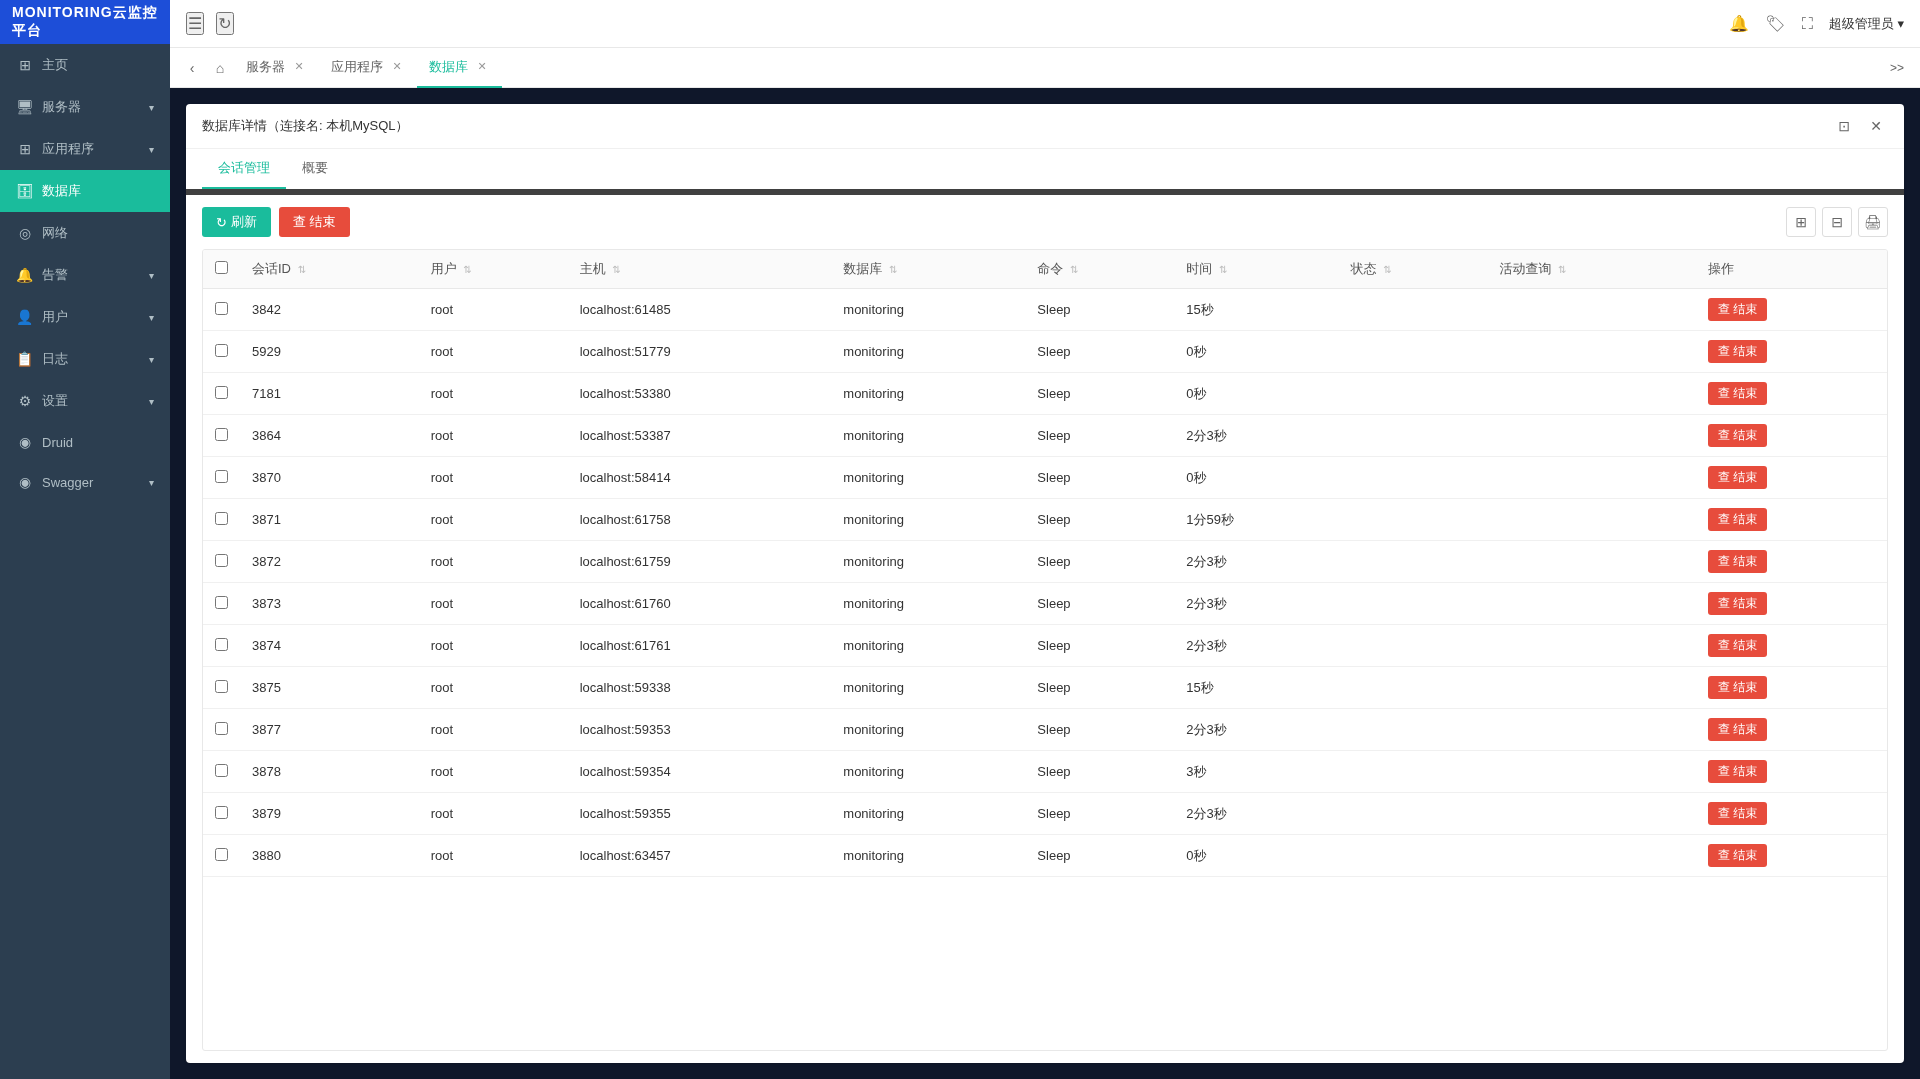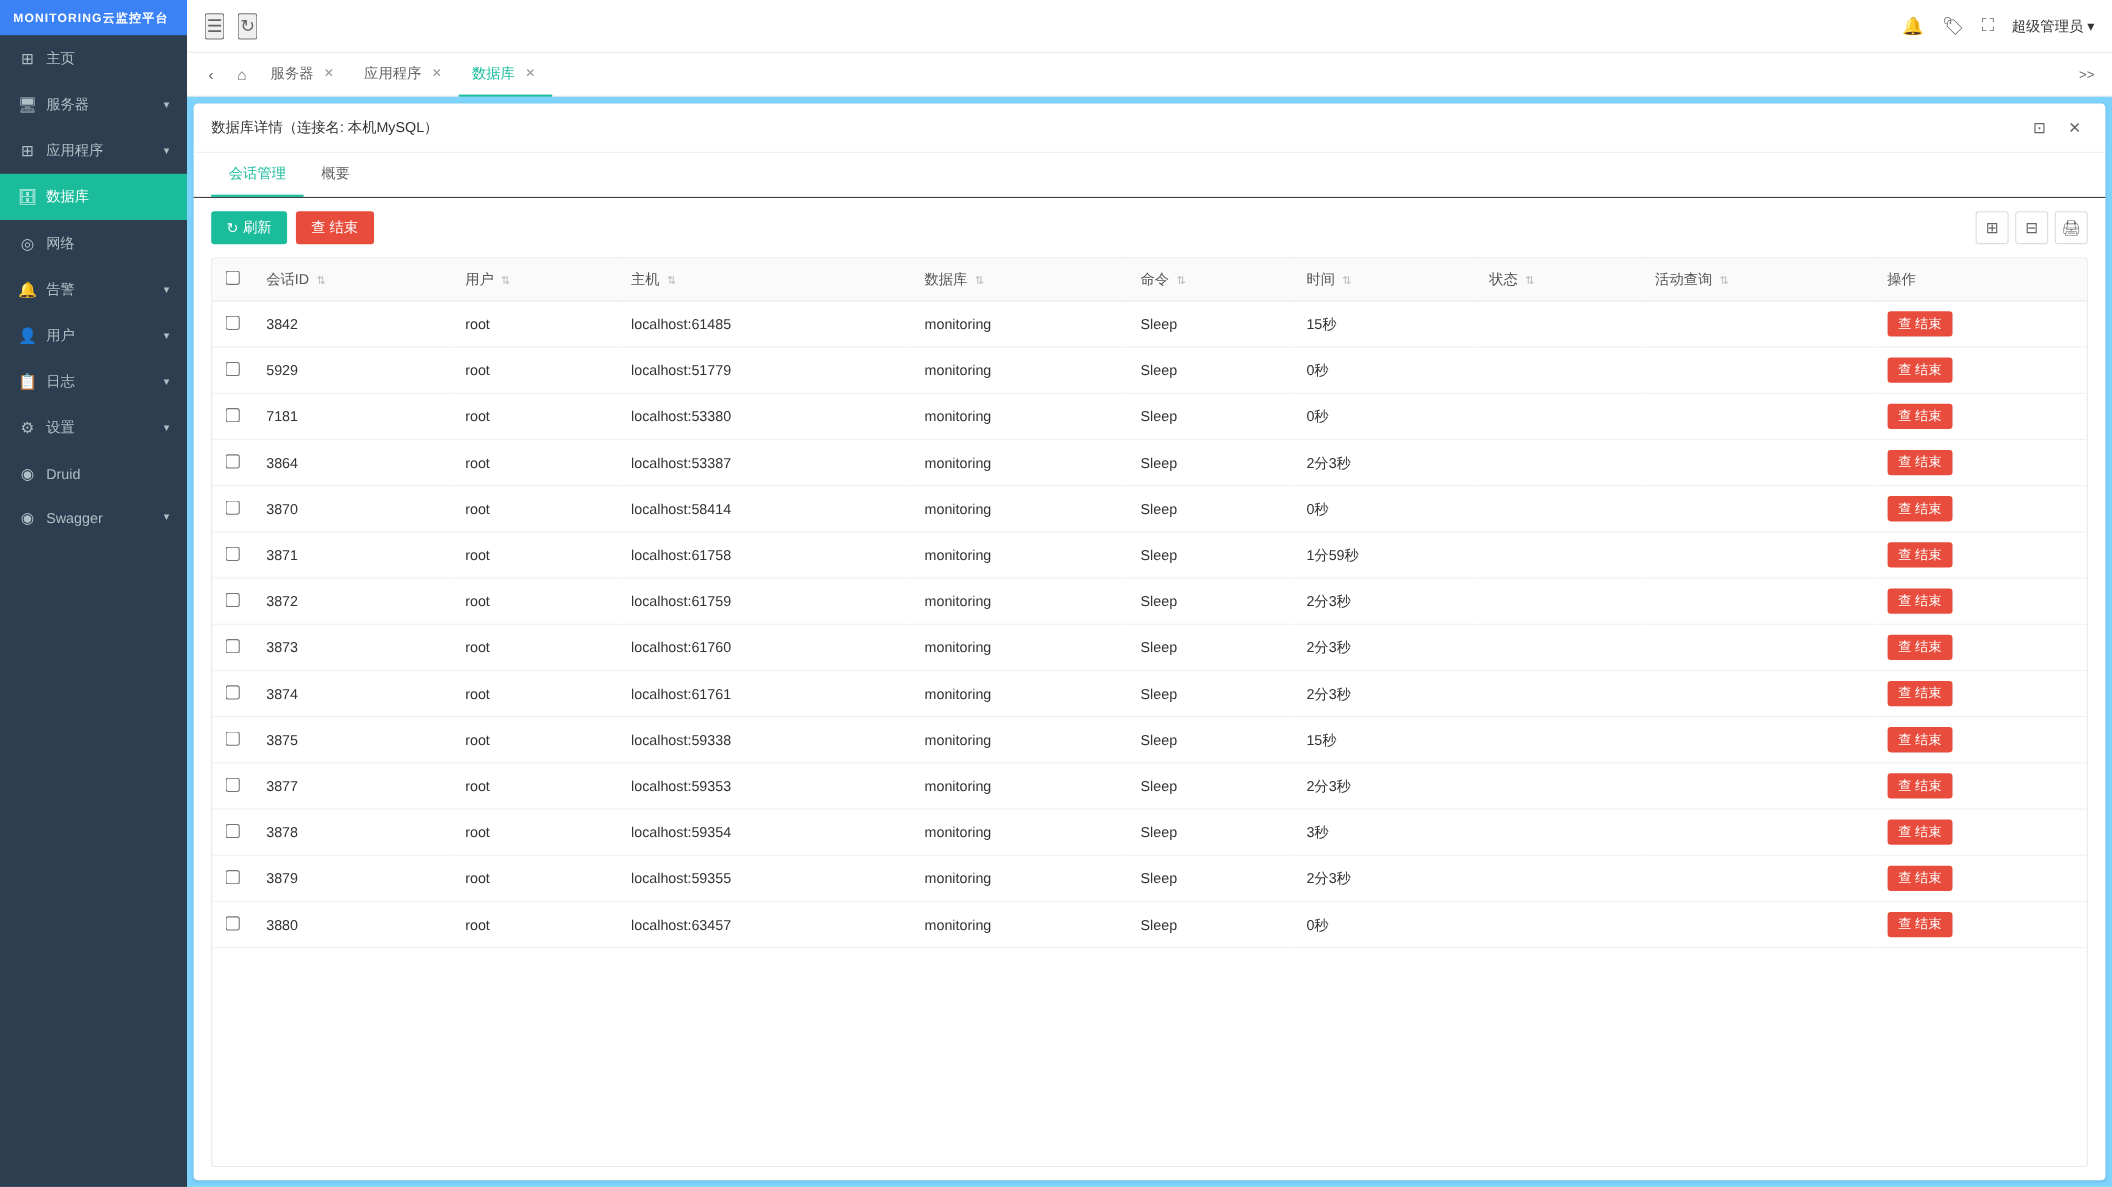--- a/index.html
+++ b/index.html
@@ -9,26 +9,26 @@
     .sidebar {
       width: 170px;
       min-width: 170px;
       background: #2c3e50;
       color: #ccc;
       display: flex;
       flex-direction: column;
       height: 100%;
     }
     .sidebar-logo {
-      background: #3b82f6;
+      background: #1d4ed8;
       color: #fff;
       font-weight: bold;
-      font-size: 11px;
+      font-size: 14px;
       padding: 0 12px;
-      height: 32px;
+      height: 44px;
       display: flex;
       align-items: center;
       letter-spacing: 1px;
     }
     .sidebar-item {
       display: flex;
       align-items: center;
       padding: 12px 16px;
       cursor: pointer;
       color: #b0bec5;
@@ -119,22 +119,22 @@
       align-items: center;
       justify-content: center;
       border-radius: 50%;
     }
     .tab-expand { margin-left: auto; font-size: 12px; color: #666; cursor: pointer; padding: 0 8px; }
 
     
     .content {
       flex: 1;
       overflow: hidden;
-      background: #7dd3fc;
-      padding: 6px;
+      background: #0f172a;
+      padding: 16px;
     }
     .panel {
       background: #fff;
       border-radius: 4px;
       box-shadow: 0 1px 3px rgba(0,0,0,0.1);
       height: 100%;
       display: flex;
       flex-direction: column;
     }
     .panel-header {
@@ -162,21 +162,21 @@
       font-size: 14px;
       display: flex;
       align-items: center;
       justify-content: center;
     }
 
     
     .sub-tabs {
       display: flex;
       padding: 0 16px;
-      border-bottom: 1px solid #404040;
+      border-bottom: 6px solid #404040;
     }
     .sub-tab {
       padding: 10px 16px;
       font-size: 13px;
       color: #666;
       cursor: pointer;
       border-bottom: 2px solid transparent;
     }
     .sub-tab.active {
       color: #1abc9c;

